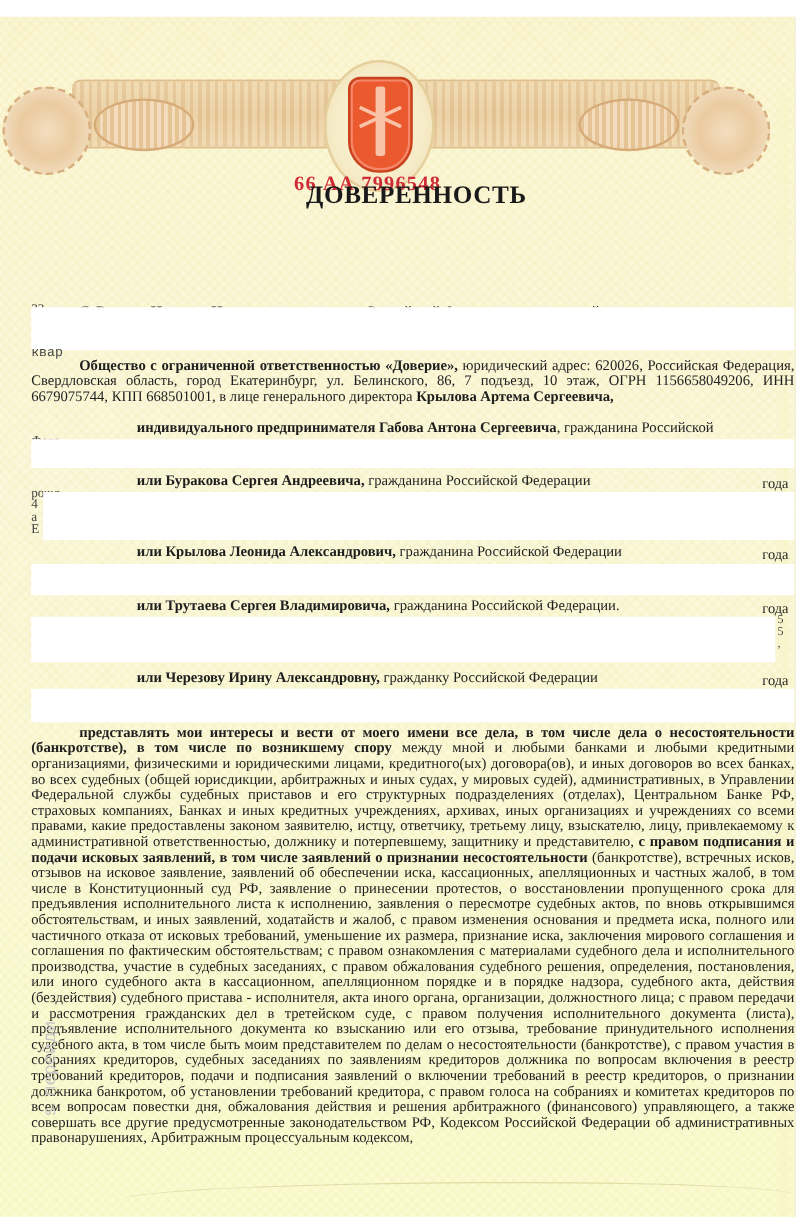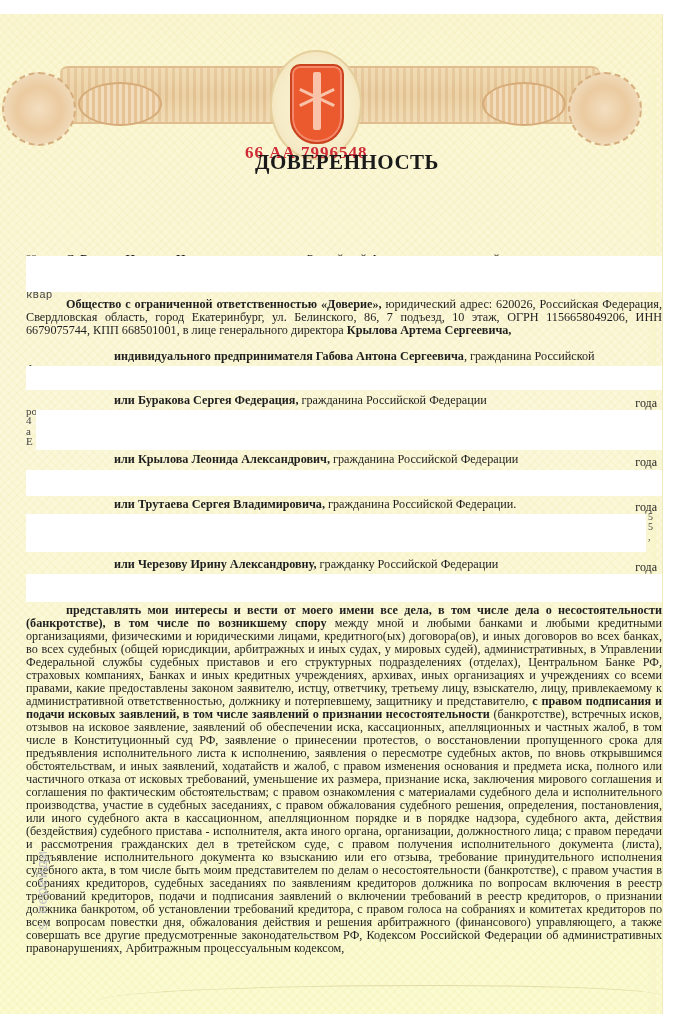--- a/index.html
+++ b/index.html
@@ -156,21 +156,21 @@
   <span class="indent"></span><b>Общество с ограниченной ответственностью «Доверие»,</b><span> юридический адрес: 620026, Российская Федерация, Свердловская область, город Екатеринбург, ул. Белинского, 86, 7 подъезд, 10 этаж, ОГРН 1156658049206, ИНН 6679075744, КПП 668501001, в лице генерального директора </span><b>Крылова Артема Сергеевича,</b>
 </div>
 
 <div class="rep-line" style="top:349px; left:66px;">
   <b>индивидуального предпринимателя Габова Антона Сергеевича</b><span>, гражданина Российской</span>
 </div>
 <div class="frag" style="left:26px; top:362px;">Феде</div>
 <div class="redact" style="left:26px; top:366px; width:636px; height:24px;"></div>
 
 <div class="rep-line" style="top:393px;">
-  <b>или Буракова Сергея Федерация,</b><span> гражданина Российской Федерации</span>
+  <b>или Буракова Сергея Андреевича,</b><span> гражданина Российской Федерации</span>
 </div>
 <div class="goda" style="top:396px;">года</div>
 <div class="frag" style="left:26px; top:405px;">рожд</div>
 <div class="frag" style="left:26px; top:414px;">4</div>
 <div class="frag" style="left:26px; top:425px;">а</div>
 <div class="frag" style="left:26px; top:435px;">Е</div>
 <div class="redact" style="left:36px; top:410px; width:626px; height:40px;"></div>
 
 <div class="rep-line" style="top:452px;">
   <b>или Крылова Леонида Александрович,</b><span> гражданина Российской Федерации</span>

